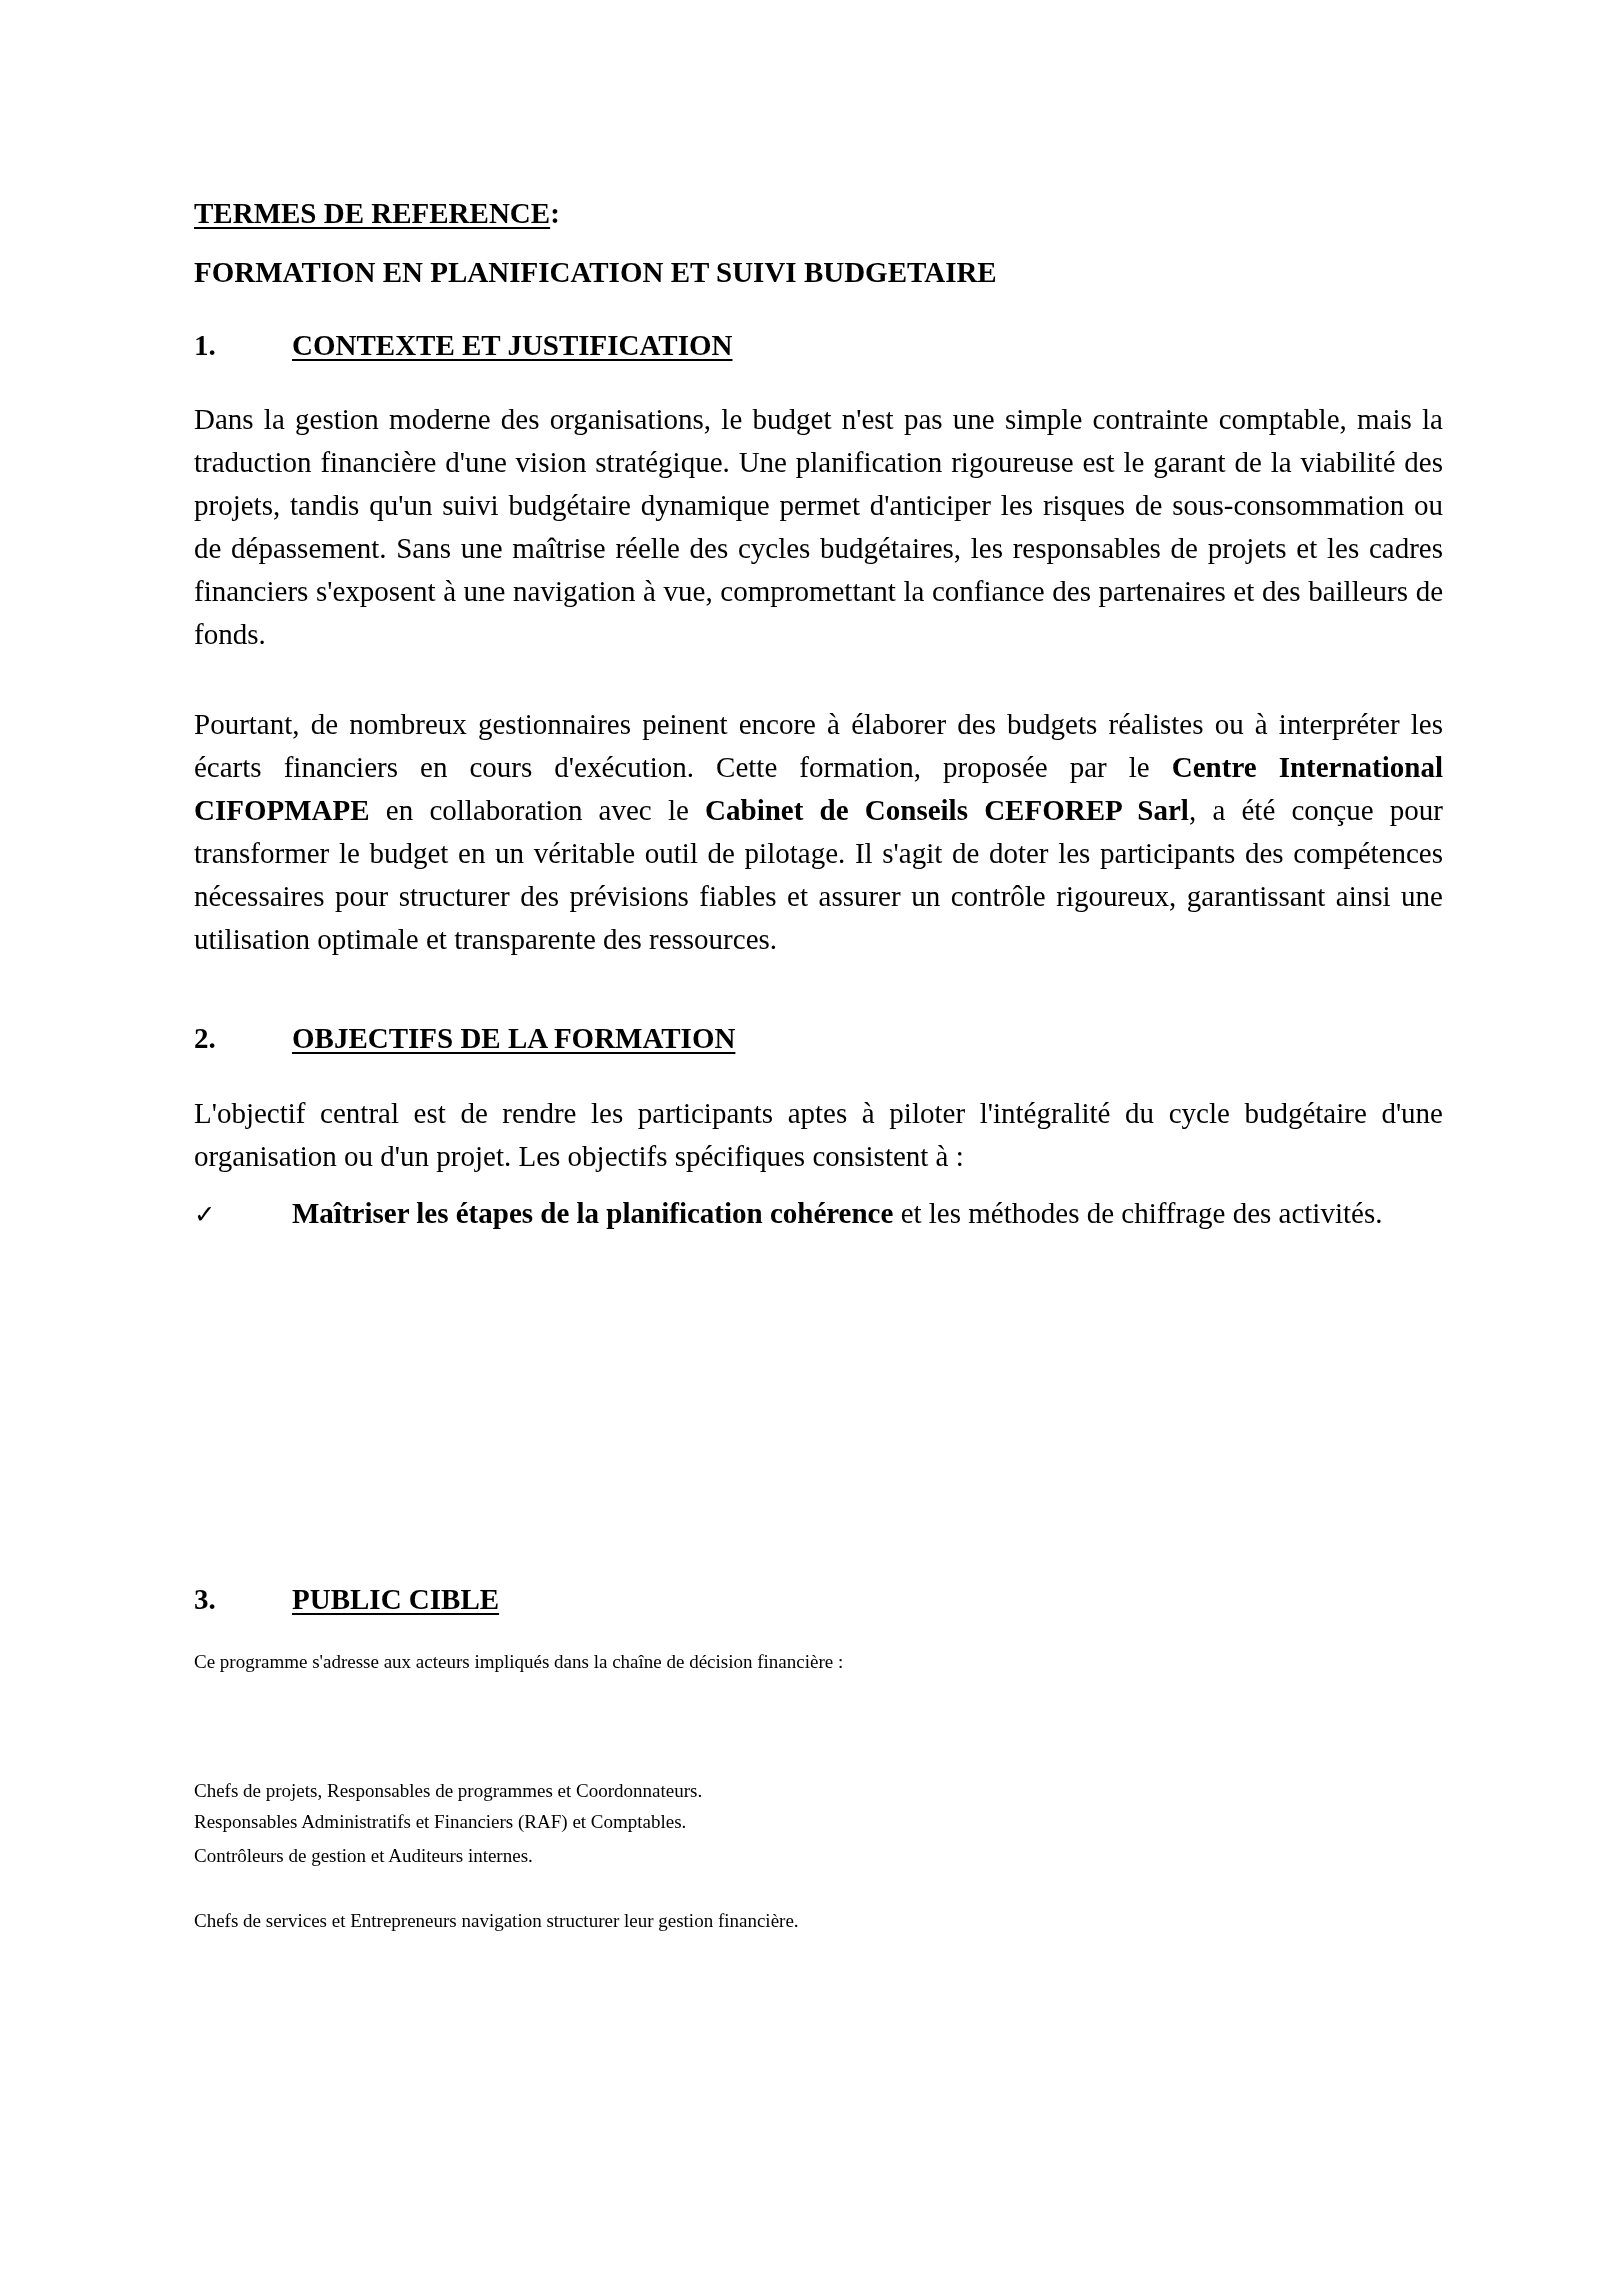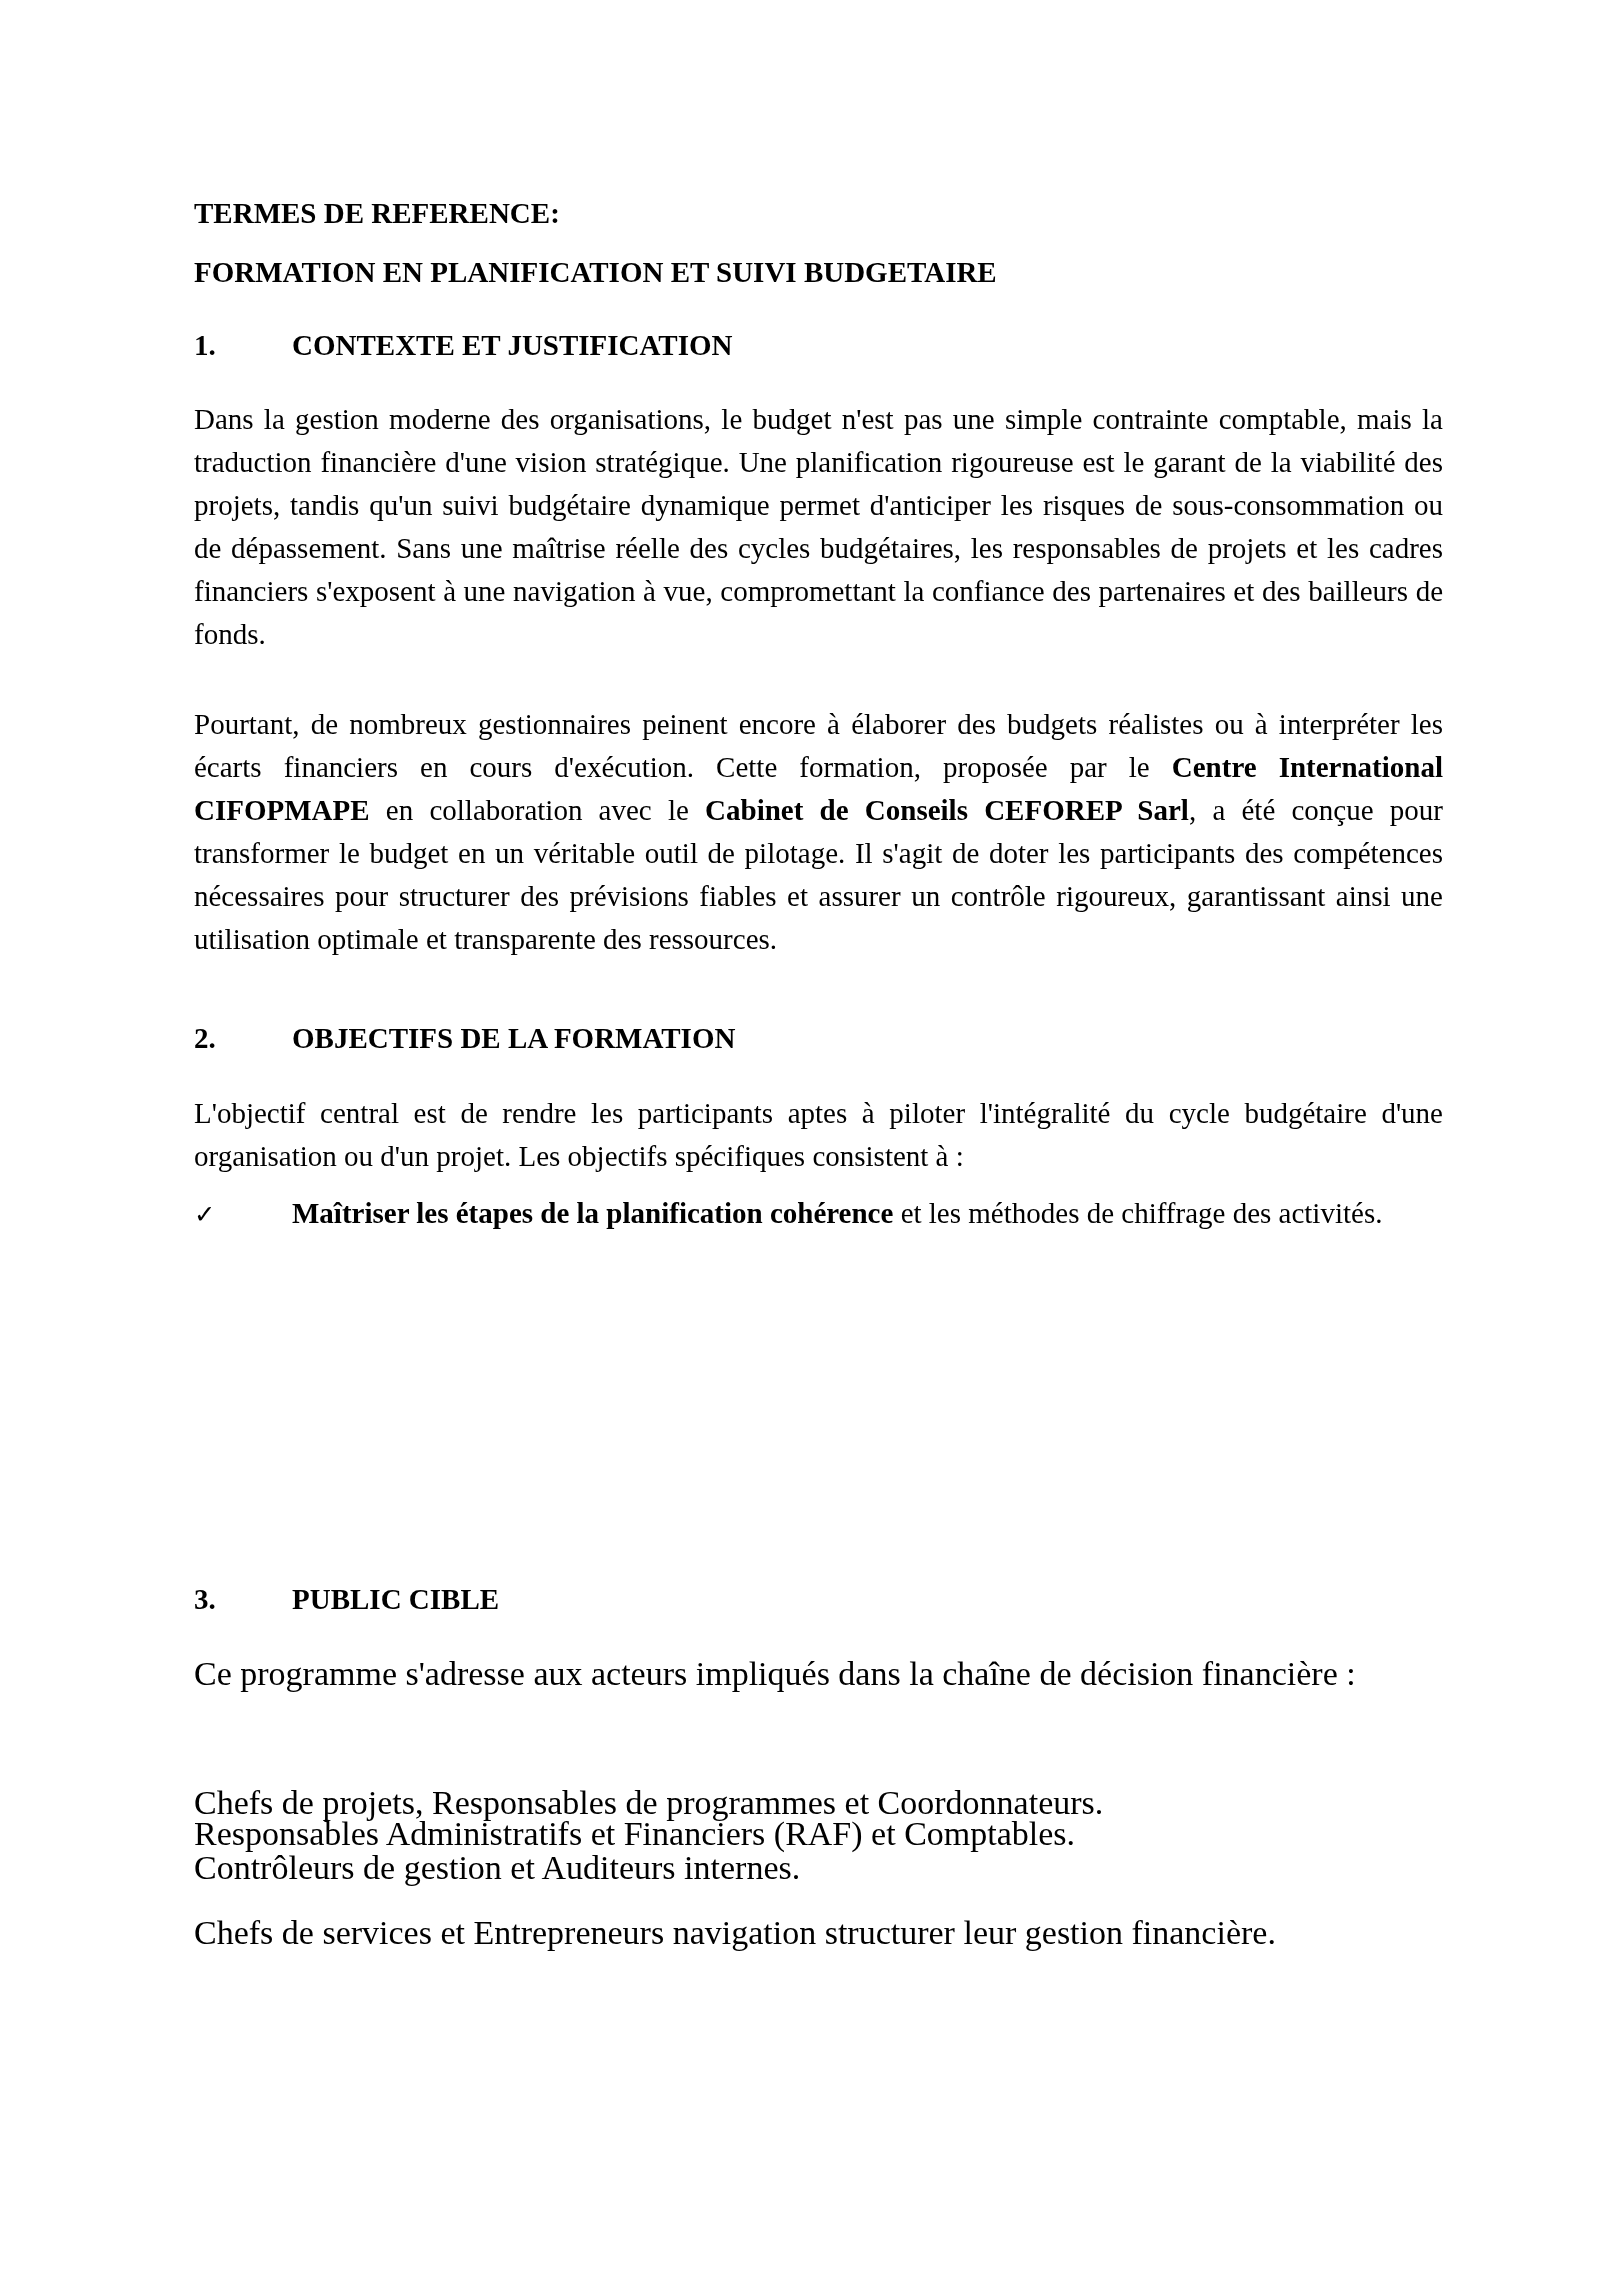--- a/index.html
+++ b/index.html
@@ -1,29 +1,29 @@
 <!DOCTYPE html>
 <html><head>
 <meta charset="utf-8">
 <style>
   html, body { margin: 0; padding: 0; background: #ffffff; }
   body { width: 1621px; height: 2293px; position: relative; overflow: hidden;
          font-family: "Liberation Serif", "DejaVu Serif", serif; color: #000; }
   .page { position: absolute; left: 194px; top: 0; width: 1249px; }
   .line-block { position: absolute; left: 0; width: 1249px; font-size: 29px; line-height: 43px; }
   .title { font-weight: bold; }
-  .u { text-decoration-thickness: 2px; text-underline-offset: 3.9px; }
+  .u { text-decoration: underline; text-decoration-thickness: 2px; text-underline-offset: 3.9px; }
   .sec { font-weight: bold; display: flex; }
   .sec .num { width: 98px; display: inline-block; }
   .para { text-align: justify; text-align-last: left; margin-top: 12px; }
   .para b { font-weight: bold; }
   .obj { text-align: justify; text-align-last: left; position: relative; }
   .obj .check { display: inline-block; width: 98px; font-family: "DejaVu Sans", sans-serif; font-size: 25.5px; }
   .obj b { font-weight: bold; }
-  .aud { position: absolute; left: 0; font-size: 34px; line-height: 43px; margin-top: 12px; }
+  .aud { position: absolute; left: 0; font-size: 19px; line-height: 43px; }
 </style>
 </head>
 <body>
 
 <div class="page">
 
   <div class="line-block title" style="top:192px;"><span class="u">TERMES DE REFERENCE</span><span>:</span></div>
 
   <div class="line-block title" style="top:251px;">FORMATION EN PLANIFICATION ET SUIVI BUDGETAIRE</div>
 

